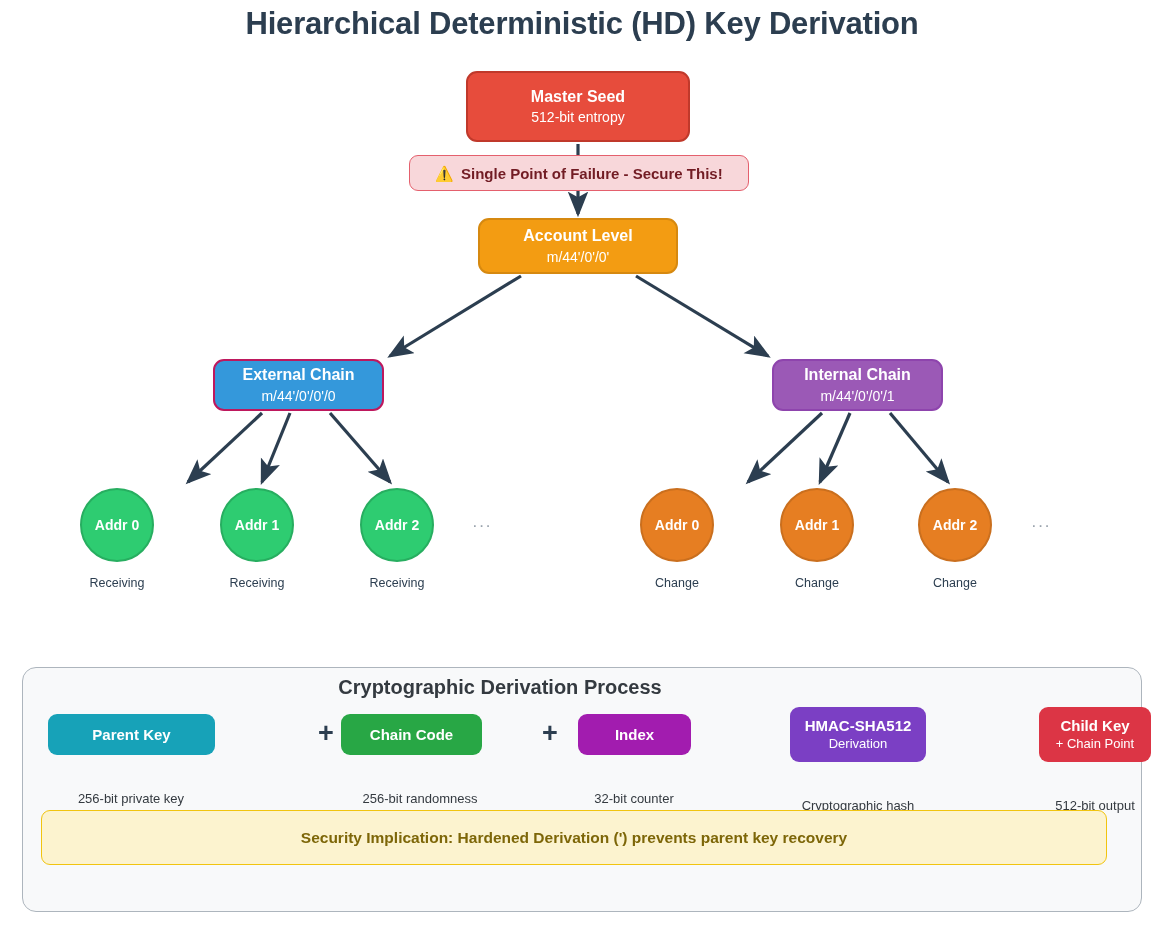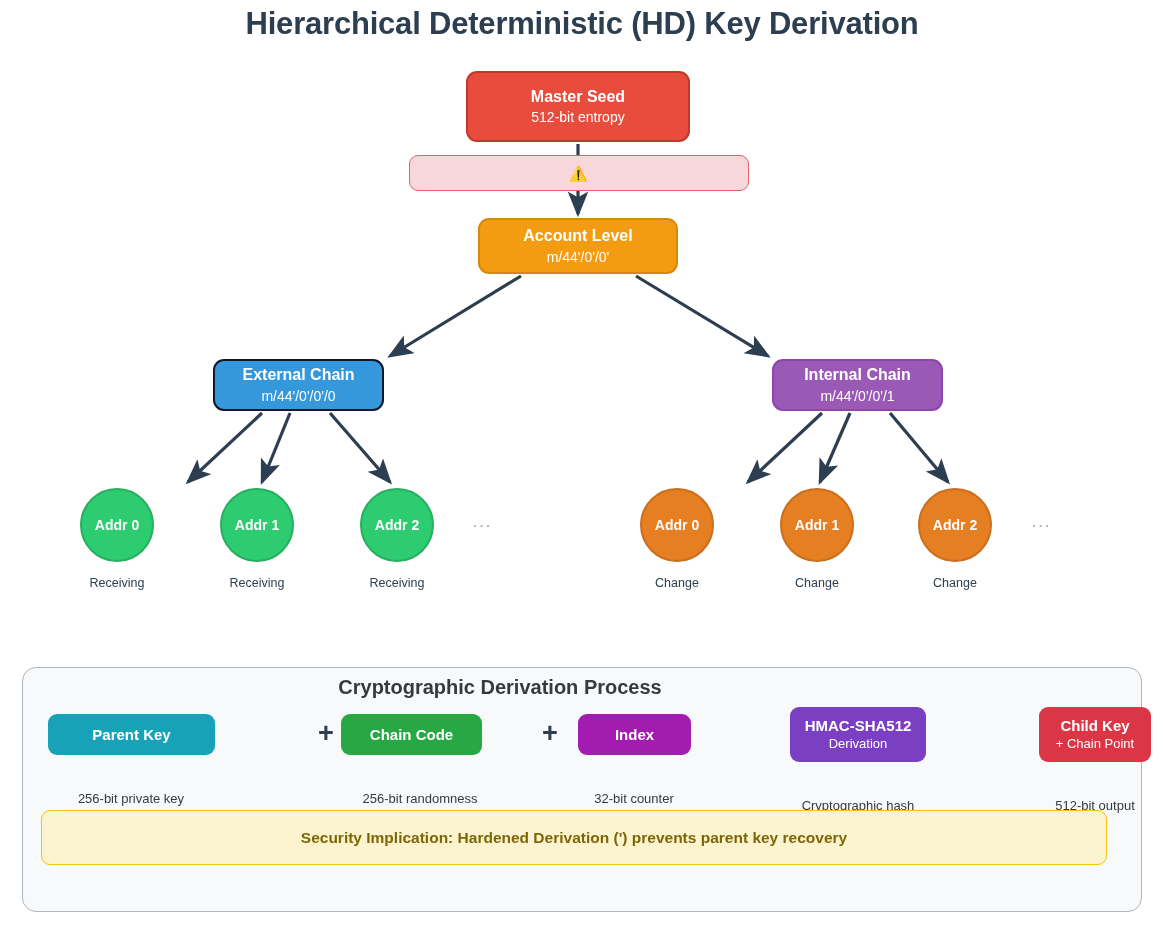--- a/index.html
+++ b/index.html
@@ -30,21 +30,21 @@
     align-items:center;justify-content:center;
     color:#fff;
     box-sizing:border-box;
     line-height:1.15;
   }
   .node .n-title{font-size:16px;font-weight:bold;}
   .node .n-sub{font-size:14px;font-weight:normal;margin-top:3px;}
 
   #master-seed{left:466px;top:71px;width:224px;height:71px;background:#E74C3C;border:2px solid #c0392b;}
   #account-level{left:478px;top:218px;width:200px;height:56px;background:#F39C12;border:2px solid #d68910;}
-  #external-chain{left:213px;top:359px;width:171px;height:52px;background:#3498DB;border:2px solid #0f172a;}
+  #external-chain{left:213px;top:359px;width:171px;height:52px;background:#3498DB;border:2px solid #be185d;}
   #internal-chain{left:772px;top:359px;width:171px;height:52px;background:#9B59B6;border:2px solid #8e44ad;}
 
   .warn-badge{
     position:absolute;left:409px;top:155px;width:338px;height:34px;
     background:#F8D7DA;border:1.5px solid #e4606d;border-radius:9px;
     display:flex;align-items:center;justify-content:center;gap:7px;
     color:#721C24;font-size:15px;font-weight:bold;
   }
   .warn-badge .warn-ico{font-size:15px;line-height:1;}
 
@@ -147,20 +147,21 @@
     </g>
   </svg>
 
   <div class="node" id="master-seed">
     <span class="n-title">Master Seed</span>
     <span class="n-sub">512-bit entropy</span>
   </div>
 
   <div class="warn-badge">
     <span class="warn-ico">⚠️</span>
+    <span>Single Point of Failure - Secure This!</span>
   </div>
 
   <div class="node" id="account-level">
     <span class="n-title">Account Level</span>
     <span class="n-sub">m/44'/0'/0'</span>
   </div>
 
   <div class="node" id="external-chain">
     <span class="n-title">External Chain</span>
     <span class="n-sub">m/44'/0'/0'/0</span>

